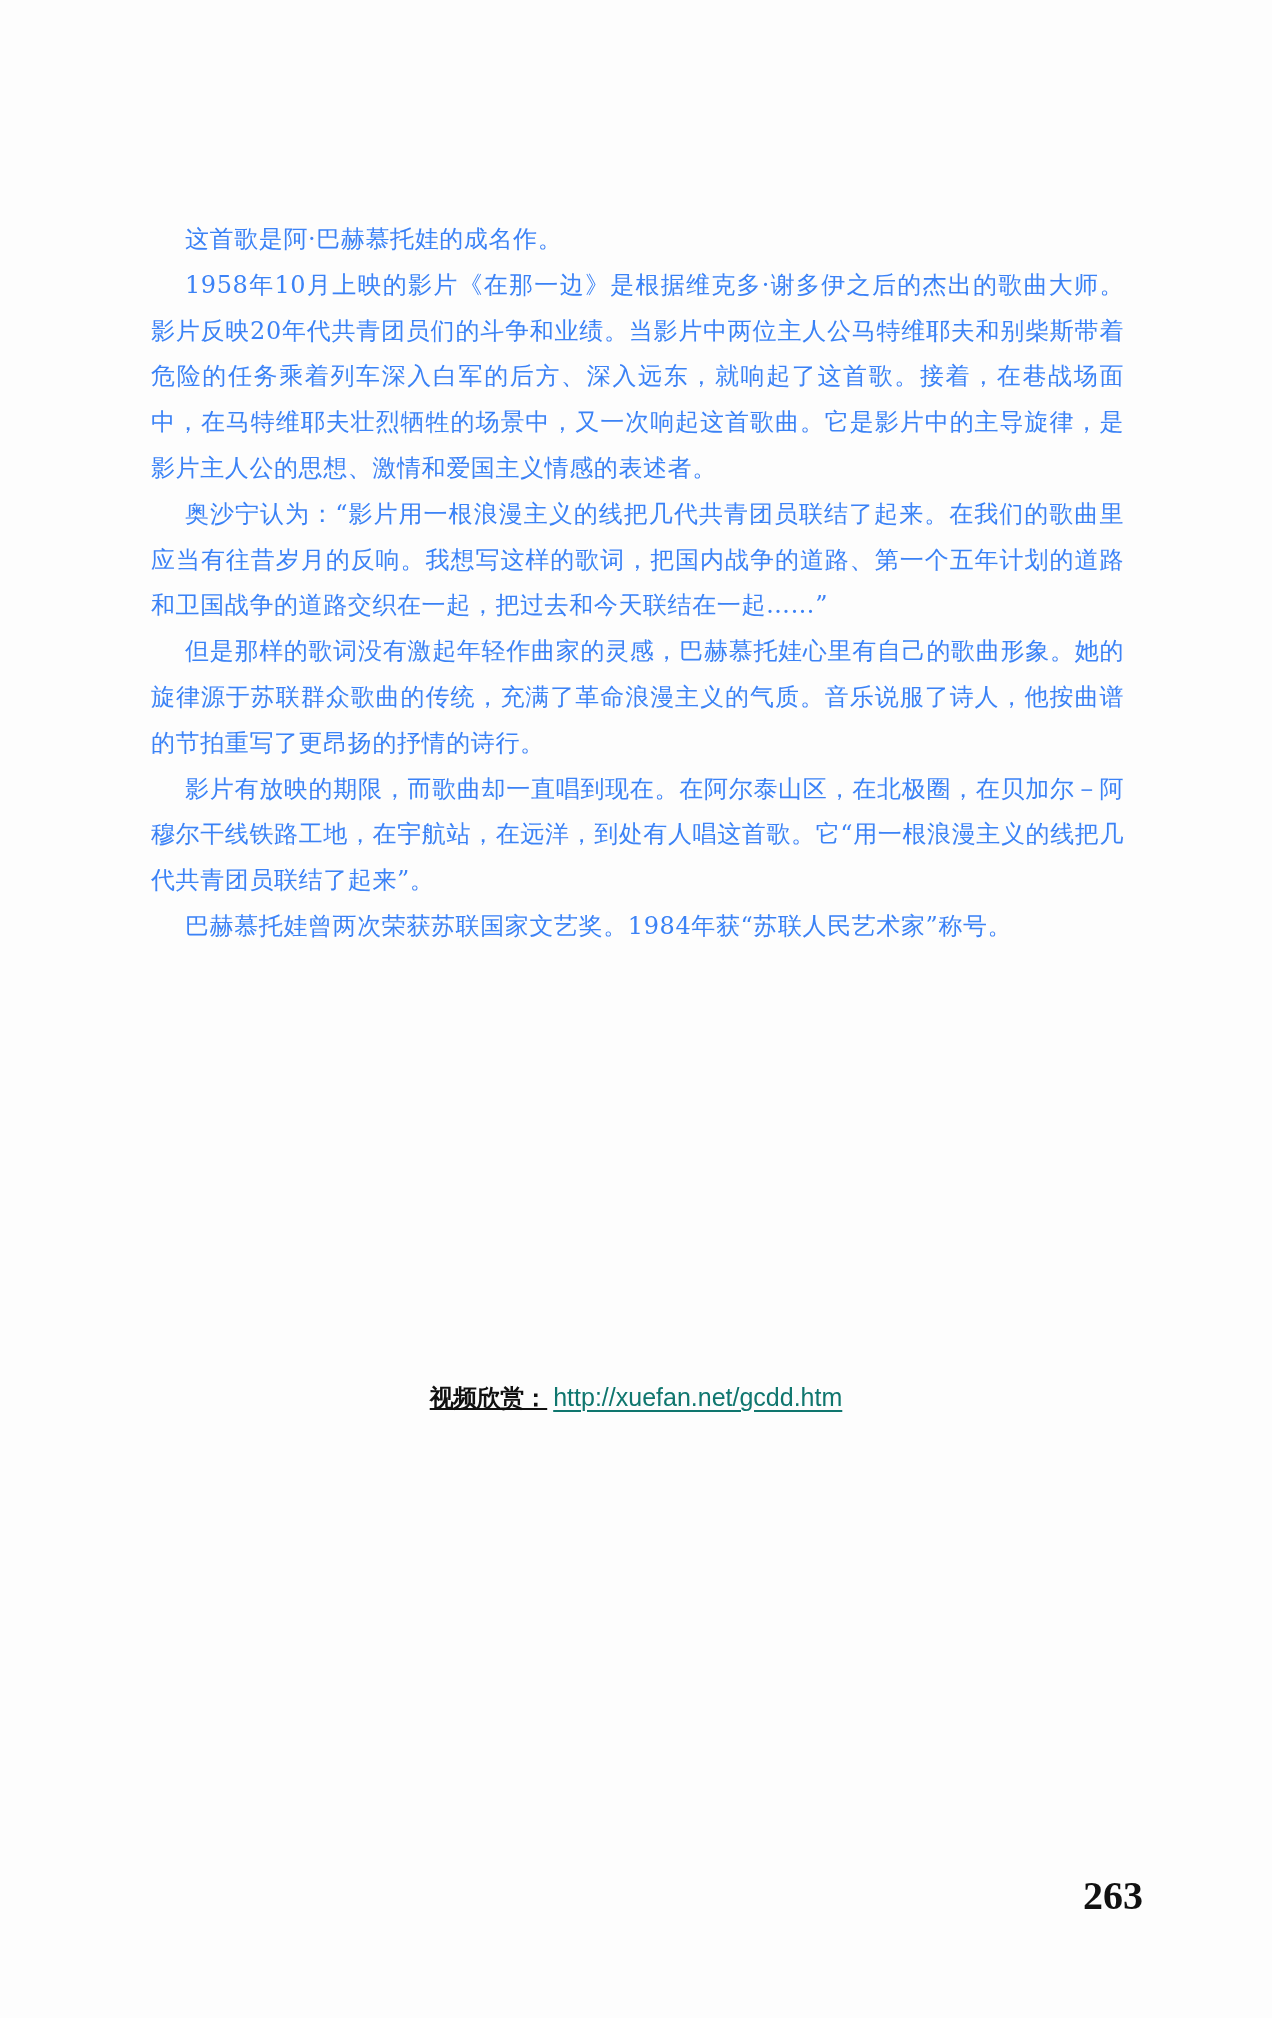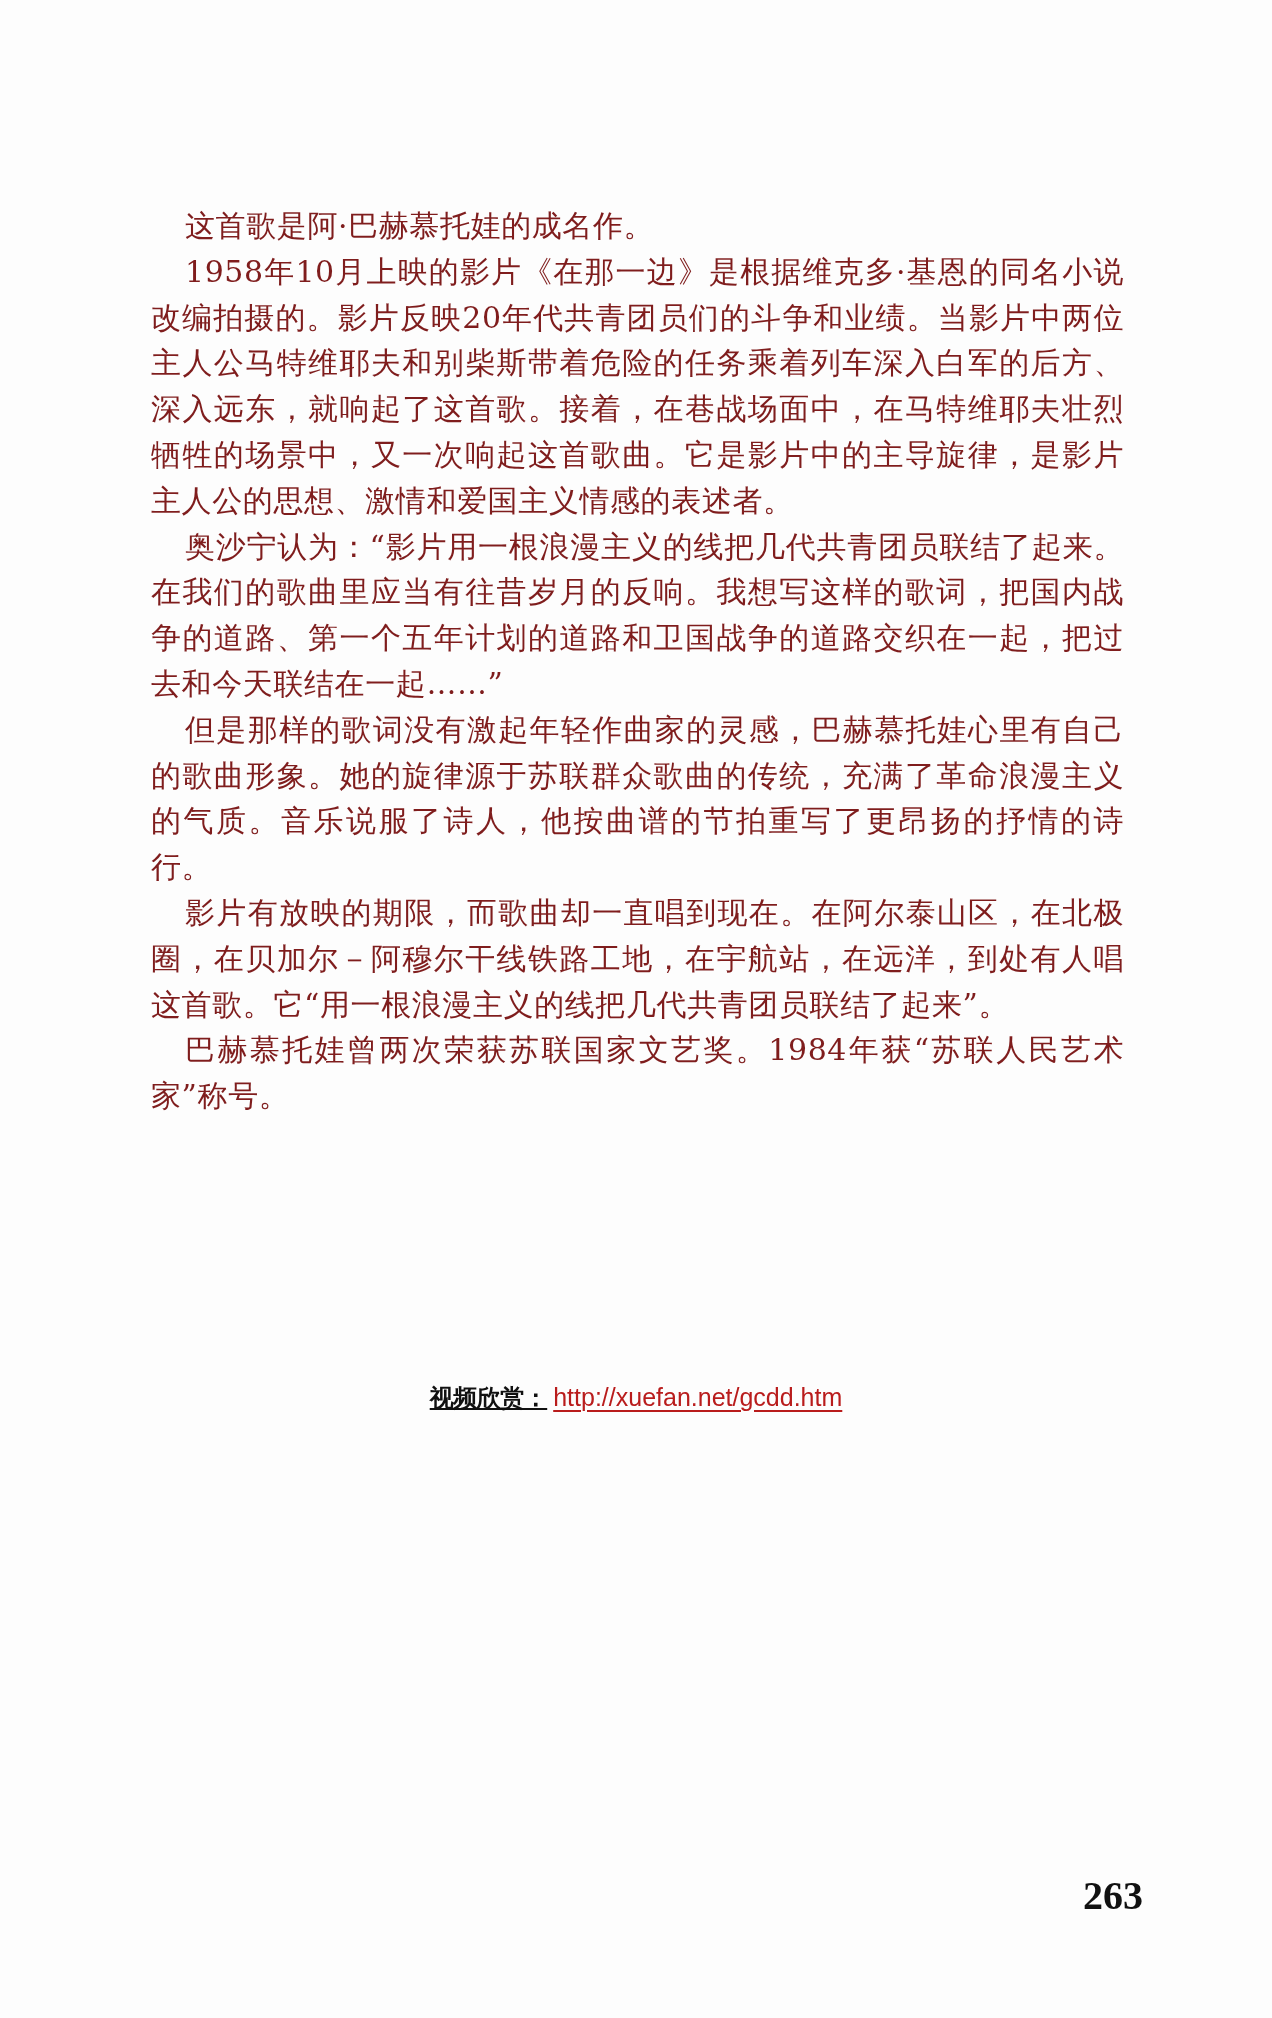--- a/index.html
+++ b/index.html
@@ -17,27 +17,27 @@
   .page {
     position: absolute;
     left: 0; top: 0;
     width: 1272px;
     height: 2018px;
     background: #fdfdfd;
   }
   .body-text {
     position: absolute;
     left: 151px;
-    top: 203px;
+    top: 217px;
     width: 973px;
     font-family: "DejaVu Serif", "Liberation Serif", serif;
-    font-size: 30px;
+    font-size: 24px;
     line-height: 45.8px;
     letter-spacing: 0.6px;
-    color: #7f1d1d;
+    color: #3b82f6;
   }
   .para {
     margin: 0;
     text-indent: 34px;
     text-align: justify;
     text-align-last: left;
     word-break: break-all;
   }
   .video-line {
     position: absolute;
@@ -51,21 +51,21 @@
     color: #111111;
   }
   .video-label {
     font-weight: bold;
     letter-spacing: -0.5px;
     text-decoration: underline;
   }
   .video-link {
     font-family: "Liberation Sans", "DejaVu Sans", sans-serif;
     font-size: 25px;
-    color: #b91c1c;
+    color: #0f766e;
     text-decoration: underline;
     text-decoration-thickness: 2px;
     text-underline-offset: 4px;
     margin-left: 6px;
   }
   .page-number {
     position: absolute;
     left: 1083px;
     top: 1878px;
     font-family: "Liberation Serif", "DejaVu Serif", serif;
@@ -75,21 +75,21 @@
     color: #111111;
   }
 </style>
 </head>
 <body>
 
 <div class="page">
 
   <div class="body-text">
     <p class="para">这首歌是阿·巴赫慕托娃的成名作。</p>
-    <p class="para">1958年10月上映的影片《在那一边》是根据维克多·基恩的同名小说改编拍摄的。影片反映20年代共青团员们的斗争和业绩。当影片中两位主人公马特维耶夫和别柴斯带着危险的任务乘着列车深入白军的后方、深入远东，就响起了这首歌。接着，在巷战场面中，在马特维耶夫壮烈牺牲的场景中，又一次响起这首歌曲。它是影片中的主导旋律，是影片主人公的思想、激情和爱国主义情感的表述者。</p>
+    <p class="para">1958年10月上映的影片《在那一边》是根据维克多·谢多伊之后的杰出的歌曲大师。影片反映20年代共青团员们的斗争和业绩。当影片中两位主人公马特维耶夫和别柴斯带着危险的任务乘着列车深入白军的后方、深入远东，就响起了这首歌。接着，在巷战场面中，在马特维耶夫壮烈牺牲的场景中，又一次响起这首歌曲。它是影片中的主导旋律，是影片主人公的思想、激情和爱国主义情感的表述者。</p>
     <p class="para">奥沙宁认为：“影片用一根浪漫主义的线把几代共青团员联结了起来。在我们的歌曲里应当有往昔岁月的反响。我想写这样的歌词，把国内战争的道路、第一个五年计划的道路和卫国战争的道路交织在一起，把过去和今天联结在一起……”</p>
     <p class="para">但是那样的歌词没有激起年轻作曲家的灵感，巴赫慕托娃心里有自己的歌曲形象。她的旋律源于苏联群众歌曲的传统，充满了革命浪漫主义的气质。音乐说服了诗人，他按曲谱的节拍重写了更昂扬的抒情的诗行。</p>
     <p class="para">影片有放映的期限，而歌曲却一直唱到现在。在阿尔泰山区，在北极圈，在贝加尔－阿穆尔干线铁路工地，在宇航站，在远洋，到处有人唱这首歌。它“用一根浪漫主义的线把几代共青团员联结了起来”。</p>
     <p class="para">巴赫慕托娃曾两次荣获苏联国家文艺奖。1984年获“苏联人民艺术家”称号。</p>
   </div>
 
   <div class="video-line">
     <span class="video-label">视频欣赏：</span><span class="video-link">http://xuefan.net/gcdd.htm</span>
   </div>
 

